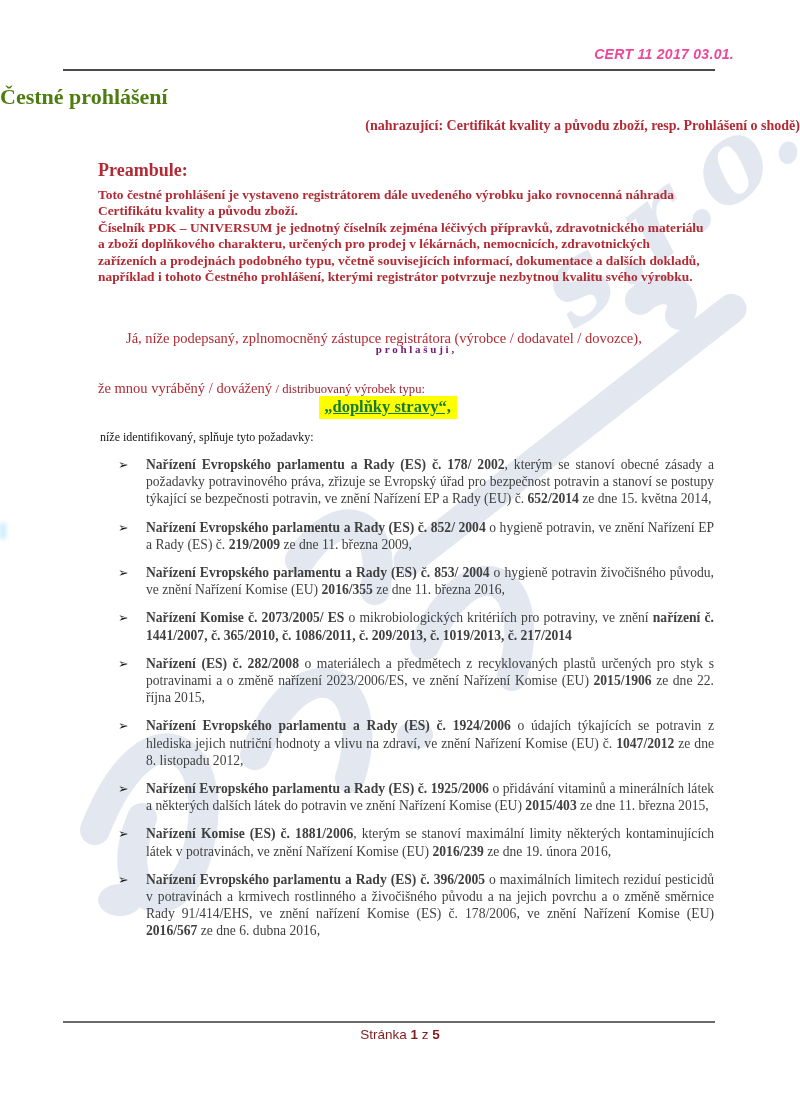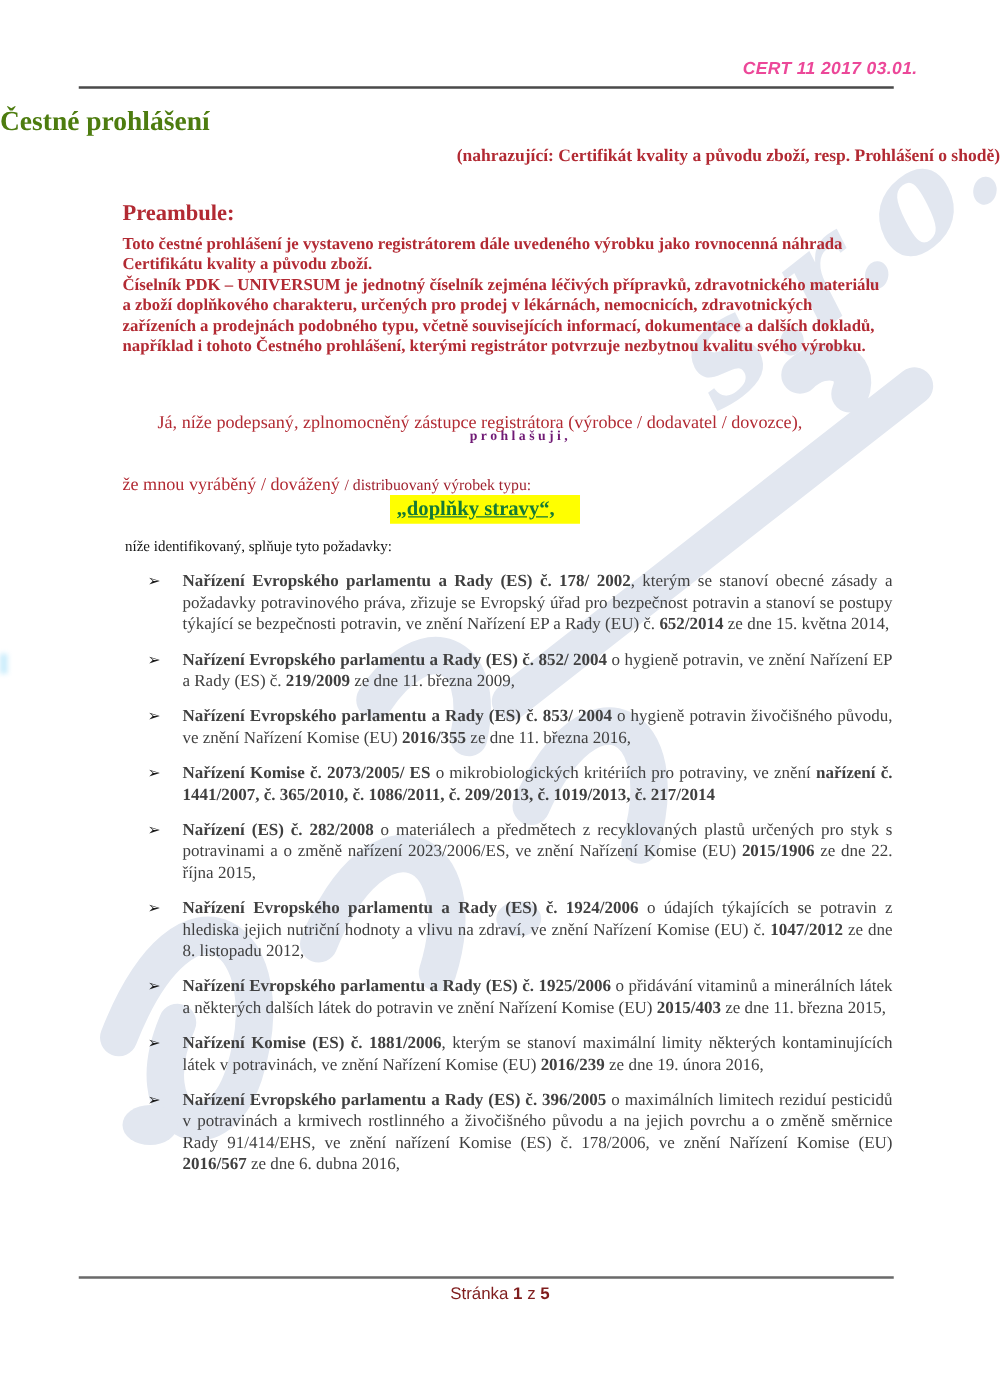--- a/index.html
+++ b/index.html
@@ -21,21 +21,21 @@
   
   .preamble-heading{top:160px;left:98px;color:#b22a33;font-size:18px;font-weight:bold;z-index:1;}
   .preamble-body{top:187px;left:98px;width:606px;color:#b22a33;font-weight:bold;font-size:13.4px;line-height:16.4px;z-index:1;}
   .preamble-body p{margin:0;}
   
   .decl-intro{top:330px;left:126px;font-size:14.5px;color:#b22a33;z-index:1;text-align:right;}
   .decl-verb{top:343px;left:0;width:96%;text-align:center;color:#701a75;font-weight:bold;font-size:11px;z-index:1;margin-left:31px;}
   .product-line{top:380px;left:98px;font-size:14.5px;color:#b22a33;z-index:1;}
   .product-line .small{font-size:12.6px;color:#a02330;}
   .product-type-row{top:396px;left:0;width:97%;text-align:center;z-index:1;}
-  .product-type{display:inline-block;background:#ffff00;color:#157a36;font-weight:bold;font-size:16.5px;text-decoration:underline;padding:1px 20px 2px 5px;}
+  .product-type{display:inline-block;background:#ffff00;color:#157a36;font-weight:bold;font-size:16.5px;text-decoration:underline;padding:1px 6px 2px 5px;}
   .req-intro{top:430px;left:100px;font-size:12px;color:#141414;z-index:1;}
   
   .regs{top:456px;left:118px;width:596px;z-index:1;}
   .reg-item{display:flex;margin-bottom:11px;}
   .reg-bullet{flex:0 0 28px;width:28px;font-family:"DejaVu Sans",sans-serif;font-size:12.5px;color:#1a1a1a;padding-top:1px;}
   .reg-text{flex:1;font-size:13.6px;line-height:17.2px;text-align:justify;color:#404040;}
   .b{font-weight:bold;}
   
   .footer-text{top:1027px;left:0;width:100%;text-align:center;font-family:"Liberation Sans",sans-serif;font-size:13.5px;color:#7f1d1d;z-index:1;}
 </style>

